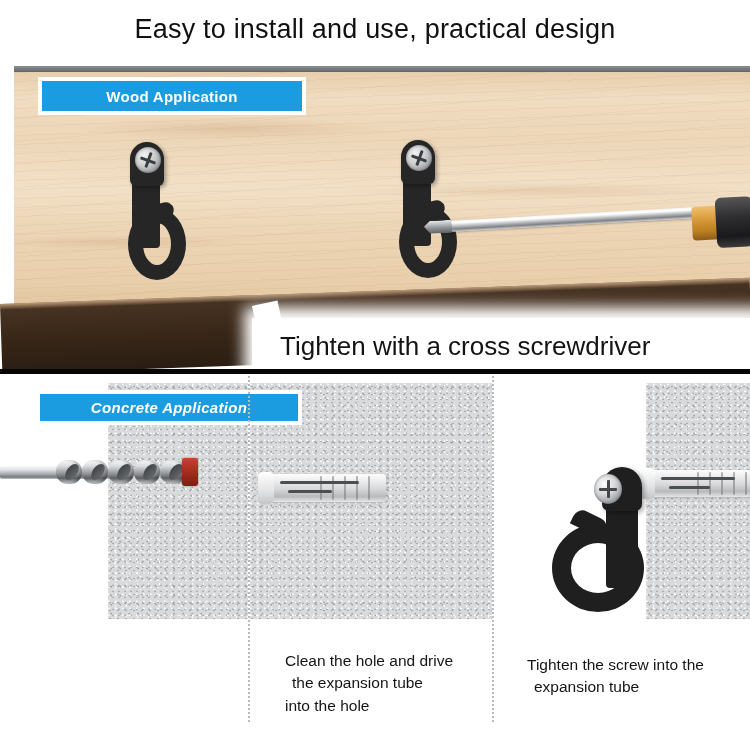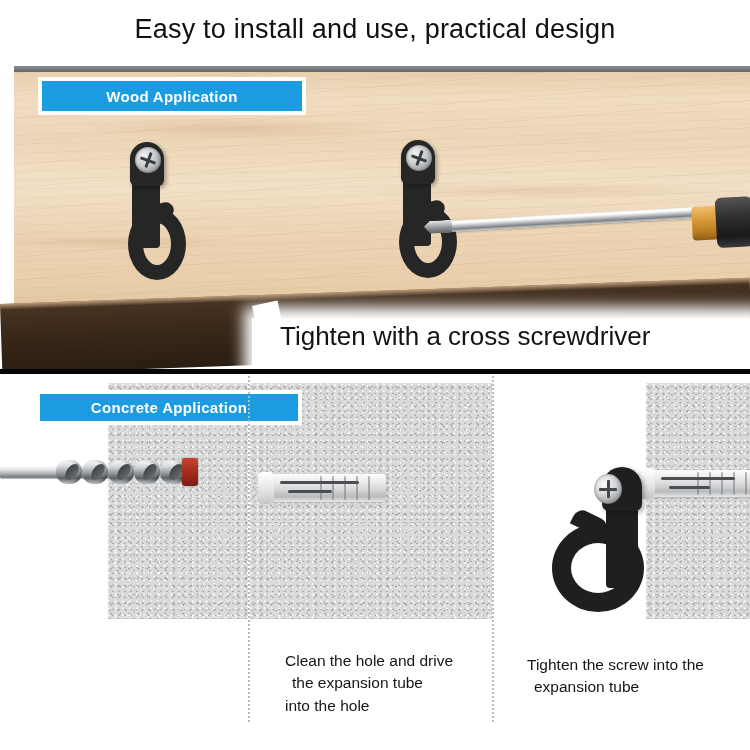--- a/index.html
+++ b/index.html
@@ -87,21 +87,21 @@
     border:4px solid #ffffff;
     color:#ffffff;
     font-size:15px;
     font-weight:bold;
     display:flex;align-items:center;justify-content:center;
     letter-spacing:.3px;
     box-sizing:border-box;
     font-family:"Liberation Sans", sans-serif;
   }
   .badge-wood{left:38px;top:11px;width:268px;height:38px;}
-  .badge-concrete{left:36px;top:16px;width:266px;height:35px;}
+  .badge-concrete{left:36px;top:16px;width:266px;height:35px;font-style:italic;}
 
   
   .hook{position:absolute;}
   .hook-plate{
     position:absolute;left:12px;top:0;width:34px;height:44px;
     background:#262626;border-radius:17px 17px 6px 6px;
     box-shadow:2px 2px 4px rgba(0,0,0,.35);
   }
   .hook-stem{
     position:absolute;left:14px;top:28px;width:28px;height:78px;
@@ -155,21 +155,21 @@
     position:absolute;left:716px;top:131px;width:40px;height:50px;
     background:linear-gradient(180deg,#555557 0%,#2e2e30 40%,#19191b 78%,#3b3b3d 100%);
     border-radius:6px 10px 10px 6px;
     transform:rotate(-3.2deg);
   }
 
   
   .wood-caption-band{
     position:absolute;left:258px;top:255px;width:492px;height:50px;
     background:#ffffff;
-    display:flex;align-items:flex-start;
+    display:flex;align-items:center;
     box-shadow:0 0 14px 14px #ffffff;
   }
   .wood-caption-text{
     font-size:26px;color:#131313;white-space:nowrap;
     padding-left:22px;
     font-family:"Liberation Sans", sans-serif;
   }
 
   
   .divider-black{

